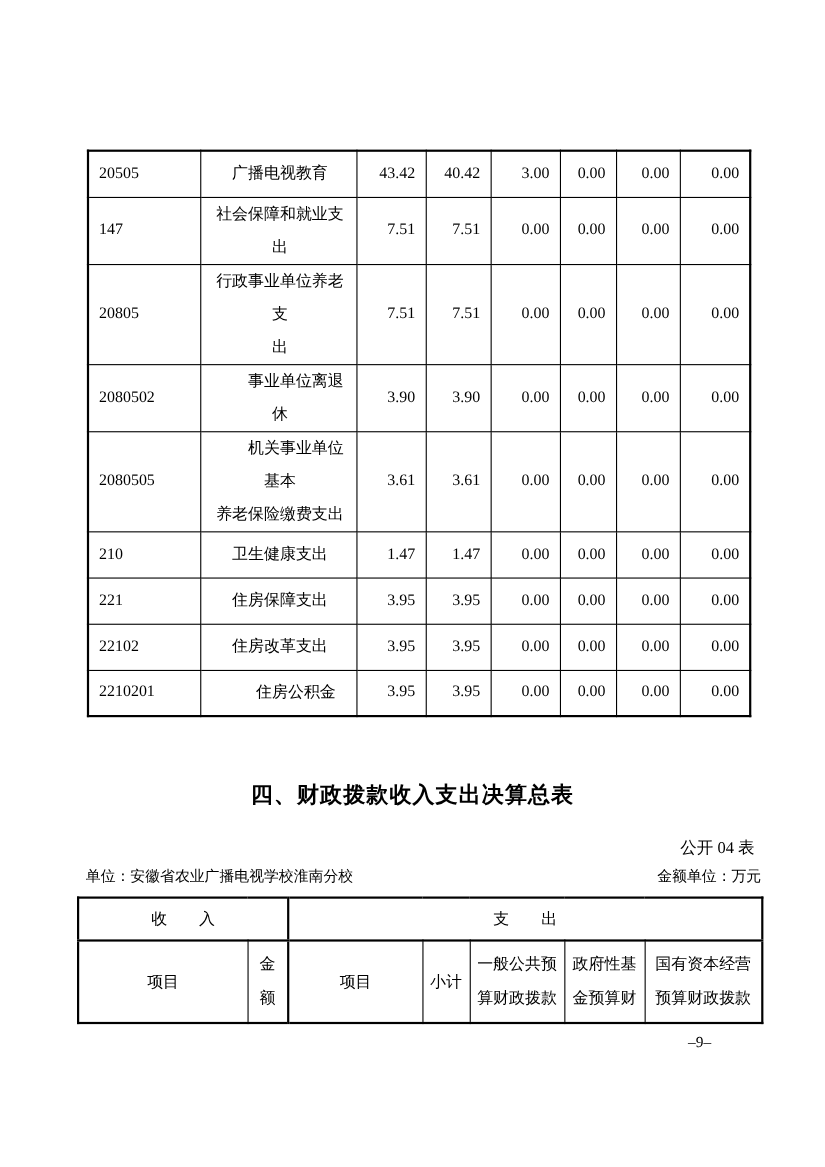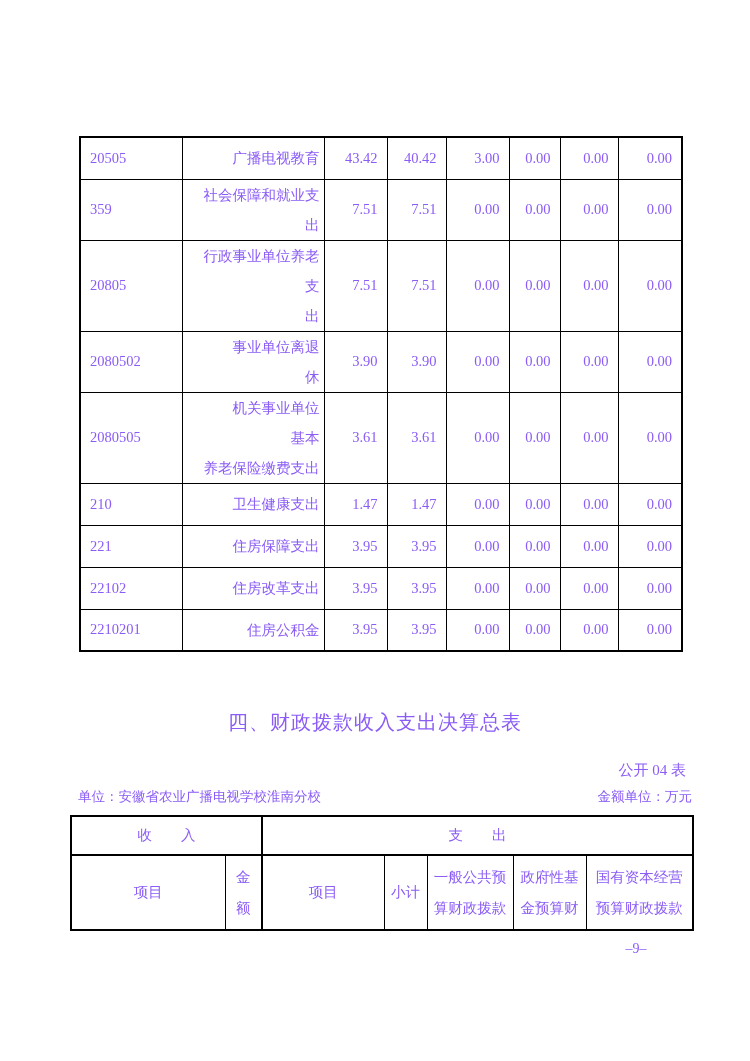--- a/index.html
+++ b/index.html
@@ -1,21 +1,21 @@
 <!DOCTYPE html>
 <html><head>
 <meta charset="utf-8">
 <style>
   * { margin:0; padding:0; box-sizing:border-box; }
   html,body { background:#ffffff; }
   .page {
     position:relative;
     width:750px; height:1061px;
     background:#ffffff;
-    color:#8b5cf6;
+    color:#000000;
     font-family:"Liberation Serif","DejaVu Serif",serif;
     overflow:hidden;
   }
   table.tbl {
     position:absolute;
     border-collapse:collapse;
     table-layout:fixed;
     border:2px solid #000;
   }
   table.tbl td {
@@ -24,29 +24,29 @@
     font-size:14.5px;
     overflow:hidden;
   }
   
   .top-table { left:79px; top:136px; width:602px; }
   .top-table tr { height:42px; }
   .top-table tr.tall70 { height:70px; }
   .top-table tr.tall72 { height:72px; }
   .top-table td.code { text-align:left; padding-left:9px; }
   .top-table td.name {
-    text-align:right; padding-left:7px; padding-right:4px;
+    text-align:center; padding-left:7px; padding-right:4px;
     white-space:pre-line; line-height:30px;margin-top:36px;
   }
   .top-table td.num { text-align:right; padding-right:9px; }
   
   .section-title {
     position:absolute; left:0; right:0; top:709px;
     text-align:center;
-    font-size:20px; font-weight:normal; letter-spacing:1px;
+    font-size:20px; font-weight:bold; letter-spacing:1px;
   }
   .sheet-label {
     position:absolute; right:64px; top:761px;
     font-size:15px;
   }
   .unit-row {
     position:absolute; left:78px; right:58px; top:788px;
     display:flex; justify-content:space-between;
     font-size:13.5px;
   }
@@ -85,21 +85,21 @@
         <td class="code">20505</td>
         <td class="name">广播电视教育</td>
         <td class="num">43.42</td>
         <td class="num">40.42</td>
         <td class="num">3.00</td>
         <td class="num">0.00</td>
         <td class="num">0.00</td>
         <td class="num">0.00</td>
       </tr>
       <tr>
-        <td class="code">359</td>
+        <td class="code">147</td>
         <td class="name">社会保障和就业支出</td>
         <td class="num">7.51</td>
         <td class="num">7.51</td>
         <td class="num">0.00</td>
         <td class="num">0.00</td>
         <td class="num">0.00</td>
         <td class="num">0.00</td>
       </tr>
       <tr class="tall70">
         <td class="code">20805</td>

